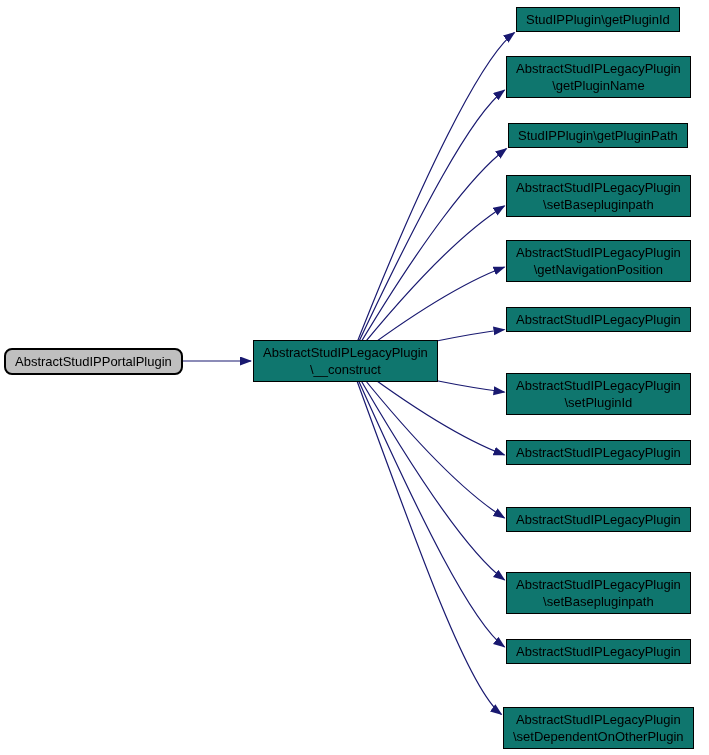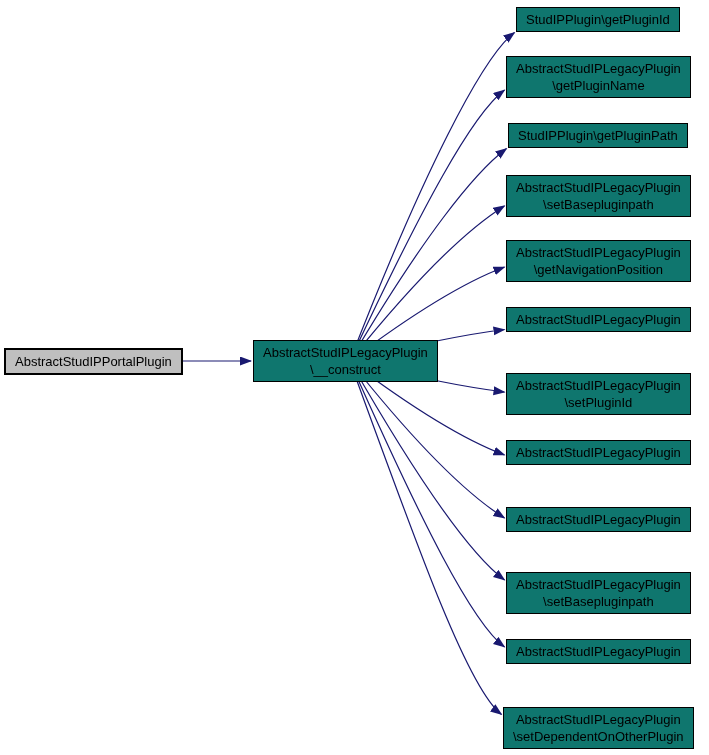--- a/index.html
+++ b/index.html
@@ -37,20 +37,21 @@
     white-space: nowrap;
     cursor: pointer;
   }
   .node .node-line {
     display: block;
   }
   .node.caller {
     background: #bfbfbf;
     border-width: 2px;
     cursor: default;
+    border-radius: 8px;
   }
 </style>
 </head>
 <body>
 
 <div class="graph-canvas">
   <svg class="edges-layer" width="709" height="755" viewBox="0 0 709 755" xmlns="http://www.w3.org/2000/svg">
     <defs>
       <marker id="arrowhead" markerUnits="userSpaceOnUse" markerWidth="13" markerHeight="10" refX="11" refY="4.5" orient="auto">
         <path d="M0,0 L12,4.5 L0,9 z" fill="#191970"></path>

